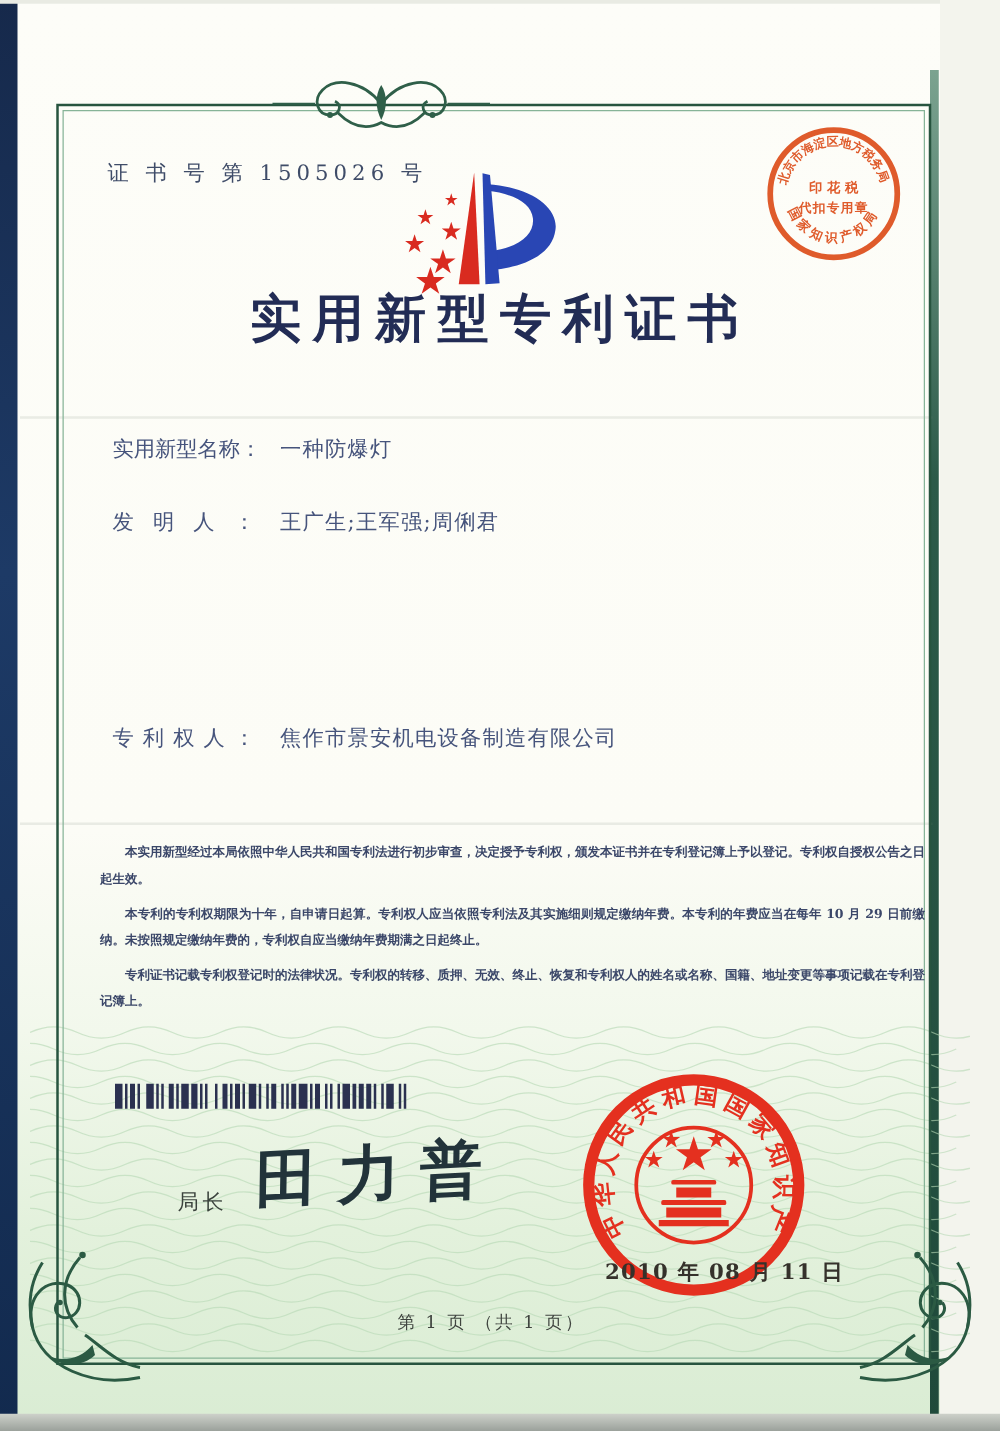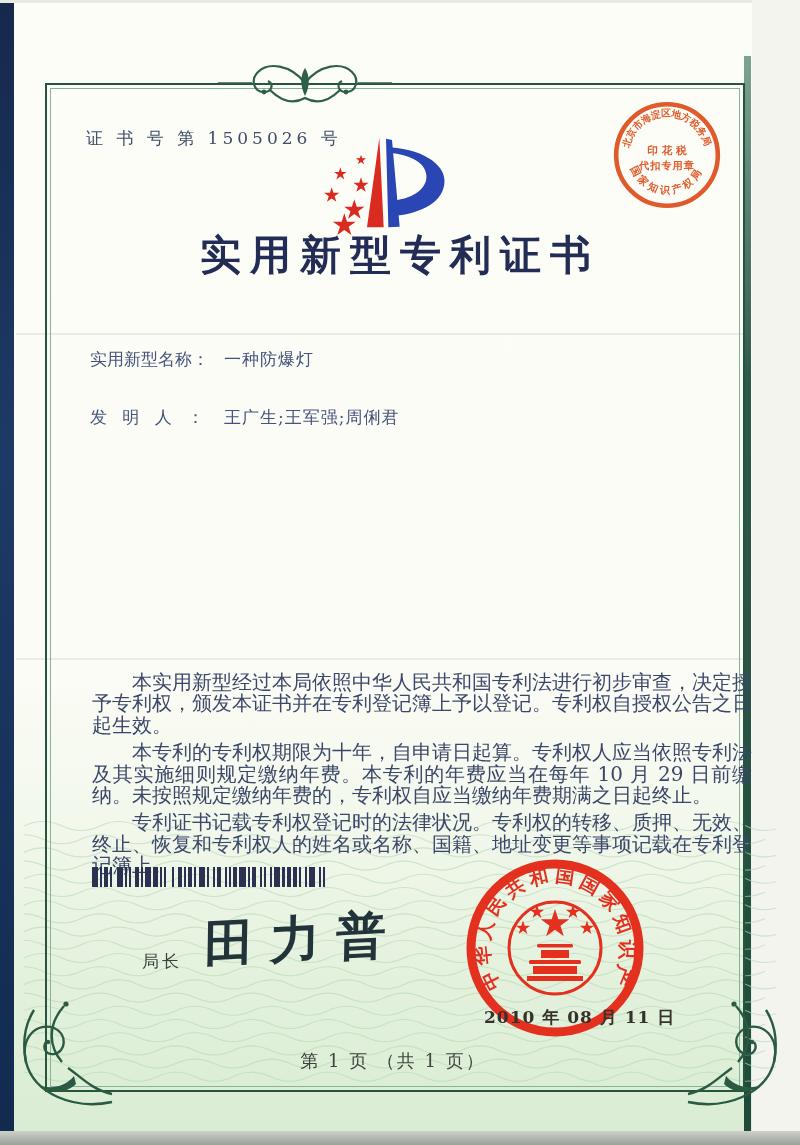--- a/index.html
+++ b/index.html
@@ -23,32 +23,32 @@
   .wave{fill:none;stroke:#b7d8b4;stroke-width:1.1;opacity:.62;}
   
   .certno{left:86px;top:127px;font-size:17px;letter-spacing:4px;color:#3f4c68;z-index:4;}
   .logo{left:311px;top:128px;z-index:4;}
   .stamp{left:606px;top:94px;z-index:5;opacity:.93;}
   .title{left:0;top:228px;width:800px;text-align:center;font-size:41px;font-weight:bold;
     letter-spacing:9px;color:#222c55;z-index:4;}
   .frow{left:90px;width:650px;height:26px;font-size:17px;color:#46547c;z-index:4;white-space:nowrap;}
   .flabel{display:inline-block;width:114px;text-align:justify;text-align-last:justify;vertical-align:top;}
   .fvalue{display:inline-block;margin-left:20px;letter-spacing:1px;}
-  .paras{left:92px;top:672px;width:660px;font-size:20px;line-height:21.4px;color:#3b4769;
-    text-align:justify;z-index:4;}
+  .paras{left:80px;top:672px;width:660px;font-size:10px;line-height:21.4px;color:#3b4769;
+    text-align:justify;z-index:4;font-weight:bold;}
   .paras p{margin:0 0 6px 0;text-indent:2em;}
   .barcode{left:92px;top:867px;width:236px;height:20px;display:flex;align-items:stretch;z-index:4;}
   .bc-bar{background:#2b3150;height:100%;}
   .bc-gap{background:transparent;height:100%;}
   .sig-label{left:142px;top:950px;font-size:17px;letter-spacing:3px;color:#3a423c;z-index:4;}
   .sig-name{left:204px;top:906px;font-size:50px;font-weight:bold;color:#22333a;letter-spacing:16px;
     transform:rotate(-3deg) skewX(-4deg);z-index:4;white-space:nowrap;}
   .seal{left:455px;top:848px;z-index:3;}
   .seal-date{left:484px;top:1006px;font-size:17px;font-weight:bold;letter-spacing:1px;color:#35312b;z-index:5;}
-  .footer{left:0;top:1049px;width:786px;text-align:center;font-size:18px;letter-spacing:2px;color:#3f443f;z-index:4;}
+  .footer{left:0;top:1049px;width:786px;text-align:center;font-size:14px;letter-spacing:2px;color:#3f443f;z-index:4;}
 </style>
 </head>
 <body>
 
 <div id="page">
 
   <div class="abs edge-left"></div>
   <div class="abs edge-top"></div>
   <div class="abs edge-right-pale"></div>
   <div class="abs edge-right-line"></div>
@@ -154,20 +154,23 @@
   </svg>
 
   <div class="abs title">实用新型专利证书</div>
 
   <div class="abs frow" style="top:348px">
     <span class="flabel">实用新型名称：</span><span class="fvalue">一种防爆灯</span>
   </div>
   <div class="abs frow" style="top:406px">
     <span class="flabel">发明人：</span><span class="fvalue">王广生;王军强;周俐君</span>
   </div>
+  <div class="abs frow" style="top:579px">
+    <span class="flabel">专利权人：</span><span class="fvalue">焦作市景安机电设备制造有限公司</span>
+  </div>
 
   <div class="abs paras">
     <p>本实用新型经过本局依照中华人民共和国专利法进行初步审查，决定授予专利权，颁发本证书并在专利登记簿上予以登记。专利权自授权公告之日起生效。</p>
     <p>本专利的专利权期限为十年，自申请日起算。专利权人应当依照专利法及其实施细则规定缴纳年费。本专利的年费应当在每年 10 月 29 日前缴纳。未按照规定缴纳年费的，专利权自应当缴纳年费期满之日起终止。</p>
     <p>专利证书记载专利权登记时的法律状况。专利权的转移、质押、无效、终止、恢复和专利权人的姓名或名称、国籍、地址变更等事项记载在专利登记簿上。</p>
   </div>
 
   <div class="abs barcode" id="barcode">
       <span class="bc-bar" style="width: 6.15652px;"></span>
       <span class="bc-gap" style="width: 2.05217px;"></span>

